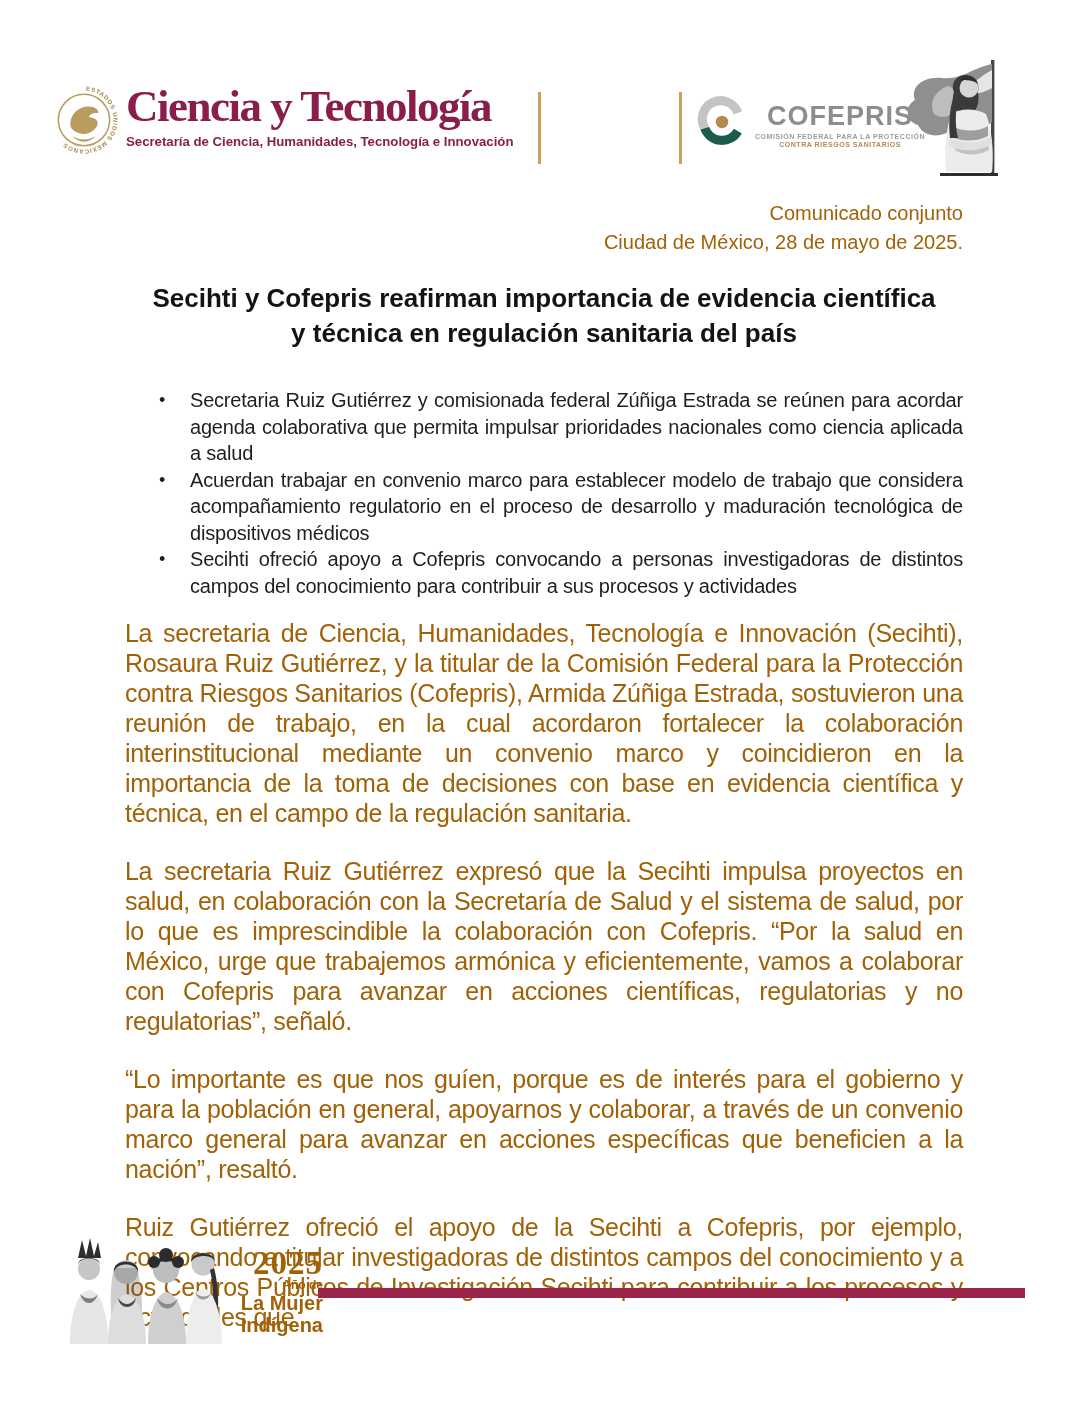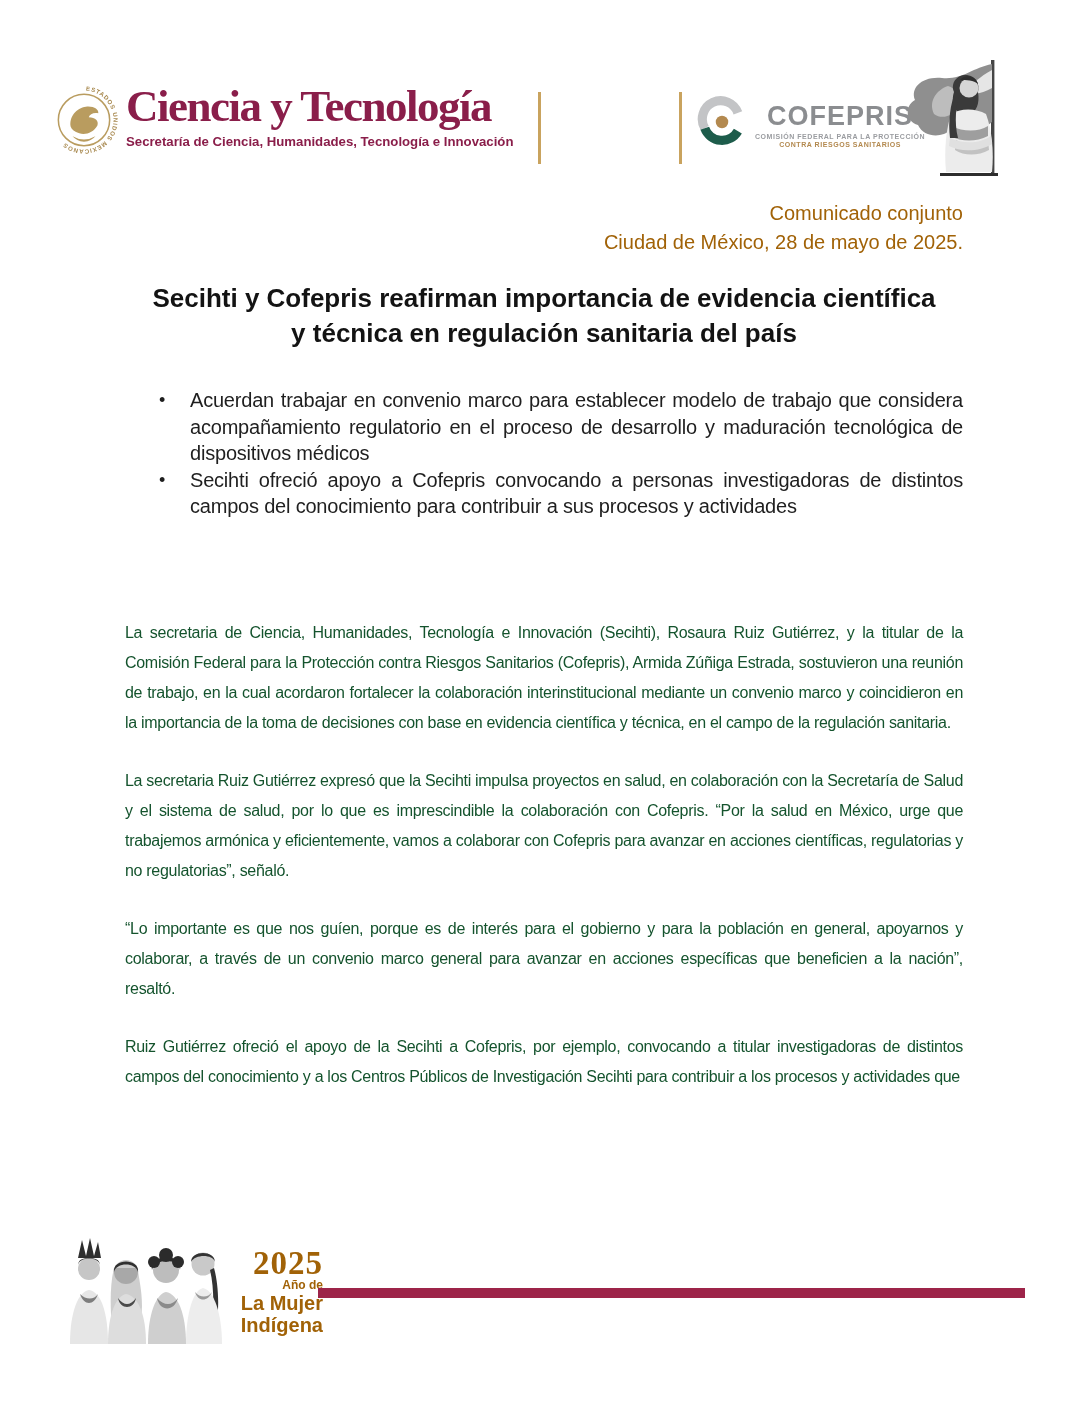--- a/index.html
+++ b/index.html
@@ -126,24 +126,24 @@
   
   .body-copy {
     position: absolute;
     top: 618px;
     left: 125px;
     width: 838px;
   }
   .body-copy p {
     margin: 0 0 28px 0;
     text-align: justify;
-    font-size: 16px;
+    font-size: 25px;
     line-height: 30px;
     letter-spacing: -0.3px;
-    color: #14532d;
+    color: #a16207;
   }
 
   
   .women-svg { position: absolute; left: 56px; top: 1236px; width: 178px; height: 110px; }
   .year-block {
     position: absolute;
     left: 231px;
     top: 1248px;
     width: 92px;
     text-align: right;
@@ -230,20 +230,21 @@
   </svg>
 
   <div class="meta">
     <div>Comunicado conjunto</div>
     <div>Ciudad de México, 28 de mayo de 2025.</div>
   </div>
 
   <h1 class="doc-title">Secihti y Cofepris reafirman importancia de evidencia científica y técnica en regulación sanitaria del país</h1>
 
   <ul class="bullets">
+    <li><span>Secretaria Ruiz Gutiérrez y comisionada federal Zúñiga Estrada se reúnen para acordar agenda colaborativa que permita impulsar prioridades nacionales como ciencia aplicada a salud</span></li>
     <li><span>Acuerdan trabajar en convenio marco para establecer modelo de trabajo que considera acompañamiento regulatorio en el proceso de desarrollo y maduración tecnológica de dispositivos médicos</span></li>
     <li><span>Secihti ofreció apoyo a Cofepris convocando a personas investigadoras de distintos campos del conocimiento para contribuir a sus procesos y actividades</span></li>
   </ul>
 
   <div class="body-copy">
     <p>La secretaria de Ciencia, Humanidades, Tecnología e Innovación (Secihti), Rosaura Ruiz Gutiérrez, y la titular de la Comisión Federal para la Protección contra Riesgos Sanitarios (Cofepris), Armida Zúñiga Estrada, sostuvieron una reunión de trabajo, en la cual acordaron fortalecer la colaboración interinstitucional mediante un convenio marco y coincidieron en la importancia de la toma de decisiones con base en evidencia científica y técnica, en el campo de la regulación sanitaria.</p>
     <p>La secretaria Ruiz Gutiérrez expresó que la Secihti impulsa proyectos en salud, en colaboración con la Secretaría de Salud y el sistema de salud, por lo que es imprescindible la colaboración con Cofepris. “Por la salud en México, urge que trabajemos armónica y eficientemente, vamos a colaborar con Cofepris para avanzar en acciones científicas, regulatorias y no regulatorias”, señaló.</p>
     <p>“Lo importante es que nos guíen, porque es de interés para el gobierno y para la población en general, apoyarnos y colaborar, a través de un convenio marco general para avanzar en acciones específicas que beneficien a la nación”, resaltó.</p>
     <p>Ruiz Gutiérrez ofreció el apoyo de la Secihti a Cofepris, por ejemplo, convocando a titular investigadoras de distintos campos del conocimiento y a los Centros Públicos de Investigación Secihti para contribuir a los procesos y actividades que</p>
   </div>

